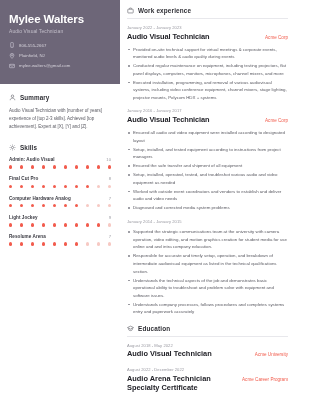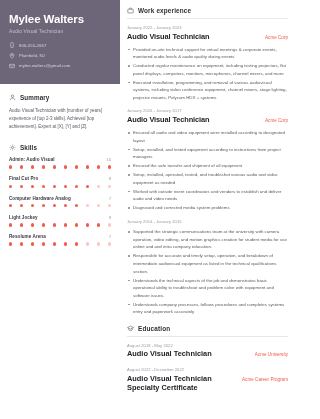--- a/index.html
+++ b/index.html
@@ -302,21 +302,21 @@
           <div class="edu">
             <div class="job-date">August 2018 - May 2022</div>
             <div class="job-line">
               <div class="edu-title">Audio Visual Technician</div>
               <div class="edu-org">Acme University</div>
             </div>
           </div>
           <div class="edu">
             <div class="job-date">August 2022 - December 2022</div>
             <div class="job-line">
-              <div class="edu-title">Audio Visual Technician Specialty Certificate</div>
+              <div class="edu-title">Audio Arena Technician Specialty Certificate</div>
               <div class="edu-org">Acme Career Program</div>
             </div>
           </div>
         </div>
     </section>
 
   </main>
 </div>
 
 </body></html>

